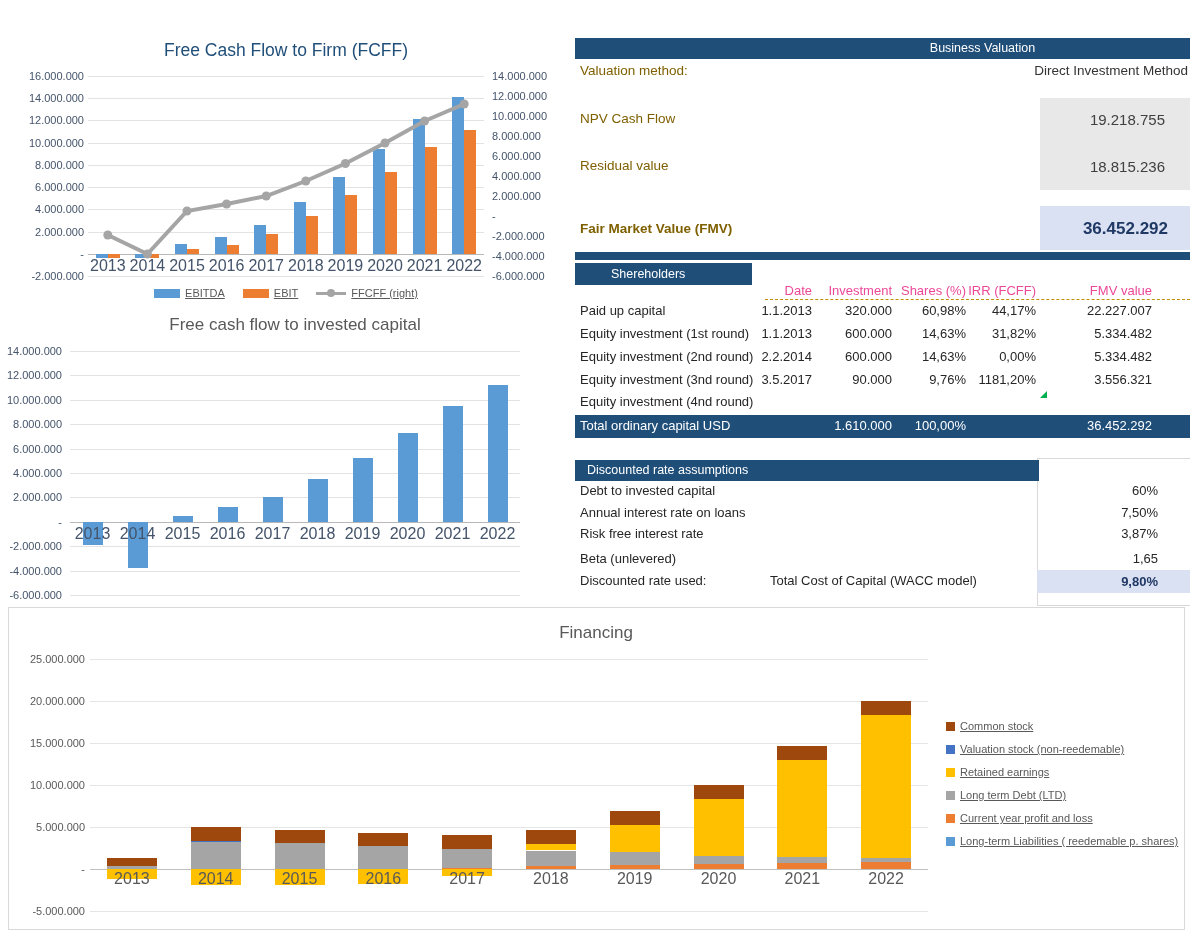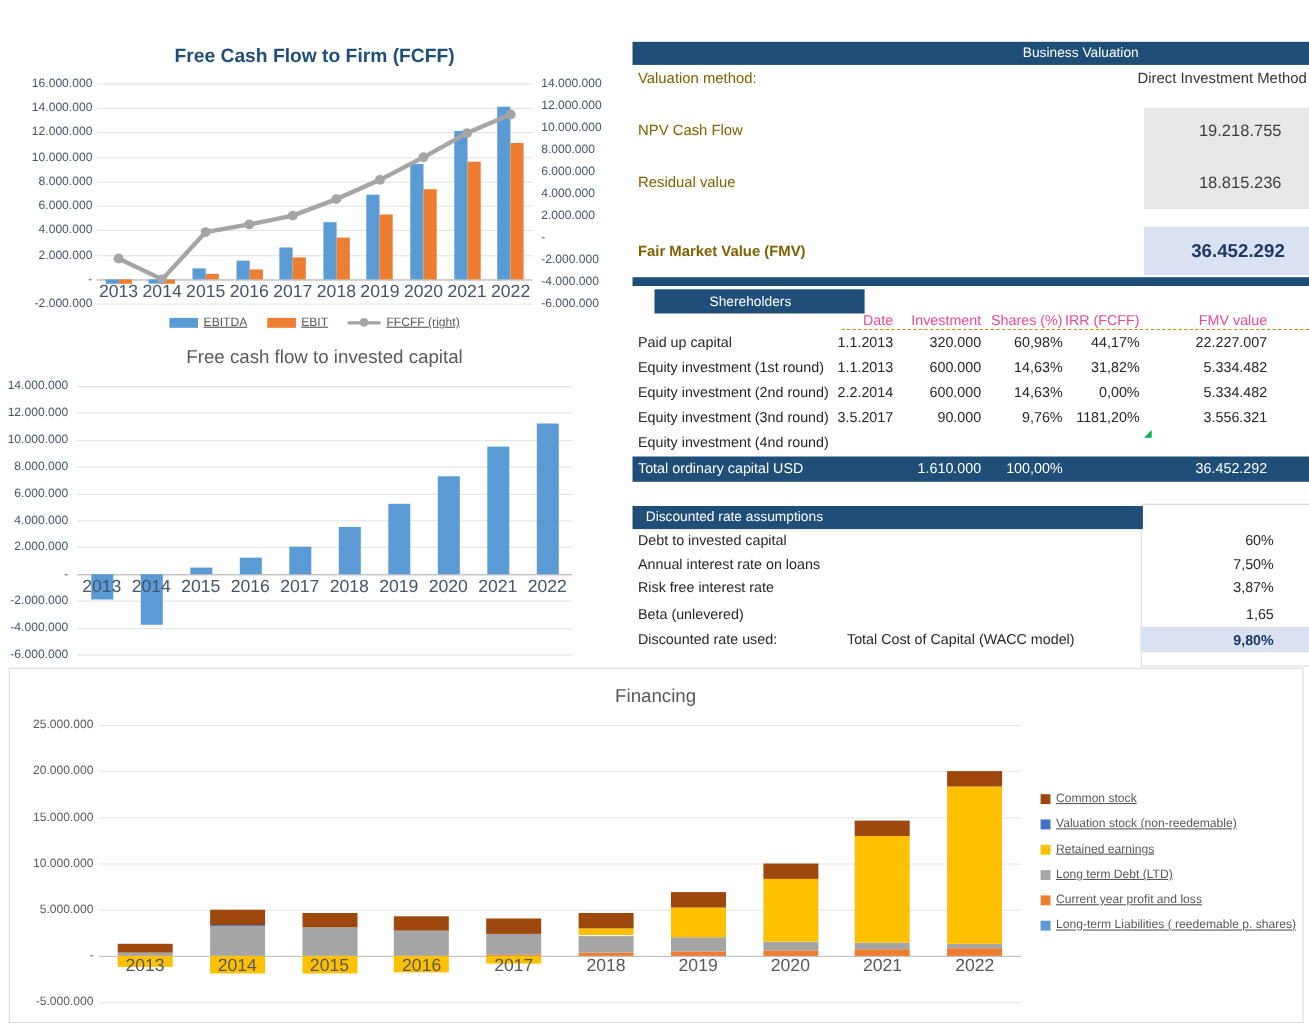--- a/index.html
+++ b/index.html
@@ -23,21 +23,21 @@
 </style>
 </head>
 <body>
 
 <div id="page">
 
   
 
   
   <div style="display:contents">
-    <div class="abs" style="left:86px;top:40px;width:400px;text-align:center;font-size:17.5px;font-weight:bold;color:#1F4E79;">Free Cash Flow to Firm (FCFF)</div>
+    <div class="abs" style="left:86px;top:40px;width:400px;text-align:center;font-size:17.5px;font-weight:normal;color:#1F4E79;">Free Cash Flow to Firm (FCFF)</div>
     <div id="c1-grid" style="display:contents"><div class="gridline" style="left:88px;top:76.0px;width:396px;"></div><div class="tick" style="left:10px;top:70.0px;width:74px;text-align:right;">16.000.000</div><div class="gridline" style="left:88px;top:98.2px;width:396px;"></div><div class="tick" style="left:10px;top:92.2px;width:74px;text-align:right;">14.000.000</div><div class="gridline" style="left:88px;top:120.4px;width:396px;"></div><div class="tick" style="left:10px;top:114.4px;width:74px;text-align:right;">12.000.000</div><div class="gridline" style="left:88px;top:142.7px;width:396px;"></div><div class="tick" style="left:10px;top:136.7px;width:74px;text-align:right;">10.000.000</div><div class="gridline" style="left:88px;top:164.9px;width:396px;"></div><div class="tick" style="left:10px;top:158.9px;width:74px;text-align:right;">8.000.000</div><div class="gridline" style="left:88px;top:187.1px;width:396px;"></div><div class="tick" style="left:10px;top:181.1px;width:74px;text-align:right;">6.000.000</div><div class="gridline" style="left:88px;top:209.3px;width:396px;"></div><div class="tick" style="left:10px;top:203.3px;width:74px;text-align:right;">4.000.000</div><div class="gridline" style="left:88px;top:231.6px;width:396px;"></div><div class="tick" style="left:10px;top:225.6px;width:74px;text-align:right;">2.000.000</div><div class="gridline" style="left:88px;top:253.8px;width:396px;"></div><div class="tick" style="left:10px;top:247.8px;width:74px;text-align:right;">-</div><div class="gridline" style="left:88px;top:276.0px;width:396px;"></div><div class="tick" style="left:10px;top:270.0px;width:74px;text-align:right;">-2.000.000</div><div class="tick" style="left:492px;top:70.0px;width:72px;">14.000.000</div><div class="tick" style="left:492px;top:90.0px;width:72px;">12.000.000</div><div class="tick" style="left:492px;top:110.0px;width:72px;">10.000.000</div><div class="tick" style="left:492px;top:130.0px;width:72px;">8.000.000</div><div class="tick" style="left:492px;top:150.0px;width:72px;">6.000.000</div><div class="tick" style="left:492px;top:170.0px;width:72px;">4.000.000</div><div class="tick" style="left:492px;top:190.0px;width:72px;">2.000.000</div><div class="tick" style="left:492px;top:210.0px;width:72px;">-</div><div class="tick" style="left:492px;top:230.0px;width:72px;">-2.000.000</div><div class="tick" style="left:492px;top:250.0px;width:72px;">-4.000.000</div><div class="tick" style="left:492px;top:270.0px;width:72px;">-6.000.000</div><div class="axisline" style="left:88px;top:253.8px;width:396px;"></div></div>
     <div id="c1-bars" style="display:contents"><div class="bar" style="left:95.8px;top:253.8px;width:12px;height:5.6px;background:#5B9BD5;"></div><div class="bar" style="left:107.8px;top:253.8px;width:12px;height:6.7px;background:#ED7D31;"></div><div class="bar" style="left:135.4px;top:253.8px;width:12px;height:4.4px;background:#5B9BD5;"></div><div class="bar" style="left:147.4px;top:253.8px;width:12px;height:8.9px;background:#ED7D31;"></div><div class="bar" style="left:175.0px;top:243.8px;width:12px;height:10.0px;background:#5B9BD5;"></div><div class="bar" style="left:187.0px;top:249.3px;width:12px;height:4.4px;background:#ED7D31;"></div><div class="bar" style="left:214.6px;top:237.1px;width:12px;height:16.7px;background:#5B9BD5;"></div><div class="bar" style="left:226.6px;top:244.9px;width:12px;height:8.9px;background:#ED7D31;"></div><div class="bar" style="left:254.2px;top:224.9px;width:12px;height:28.9px;background:#5B9BD5;"></div><div class="bar" style="left:266.2px;top:233.8px;width:12px;height:20.0px;background:#ED7D31;"></div><div class="bar" style="left:293.8px;top:201.6px;width:12px;height:52.2px;background:#5B9BD5;"></div><div class="bar" style="left:305.8px;top:216.0px;width:12px;height:37.8px;background:#ED7D31;"></div><div class="bar" style="left:333.4px;top:177.1px;width:12px;height:76.7px;background:#5B9BD5;"></div><div class="bar" style="left:345.4px;top:194.9px;width:12px;height:58.9px;background:#ED7D31;"></div><div class="bar" style="left:373.0px;top:149.3px;width:12px;height:104.4px;background:#5B9BD5;"></div><div class="bar" style="left:385.0px;top:171.6px;width:12px;height:82.2px;background:#ED7D31;"></div><div class="bar" style="left:412.6px;top:119.3px;width:12px;height:134.4px;background:#5B9BD5;"></div><div class="bar" style="left:424.6px;top:147.1px;width:12px;height:106.7px;background:#ED7D31;"></div><div class="bar" style="left:452.2px;top:97.1px;width:12px;height:156.7px;background:#5B9BD5;"></div><div class="bar" style="left:464.2px;top:130.4px;width:12px;height:123.3px;background:#ED7D31;"></div></div>
     <div class="abs" style="left:86px;top:258px;width:402px;height:15px;background:#fff;z-index:3;"></div>
     <div id="c1-labels" style="display:contents"><div class="yearlabel" style="left:87.8px;top:259px;width:40px;">2013</div><div class="yearlabel" style="left:127.4px;top:259px;width:40px;">2014</div><div class="yearlabel" style="left:167.0px;top:259px;width:40px;">2015</div><div class="yearlabel" style="left:206.6px;top:259px;width:40px;">2016</div><div class="yearlabel" style="left:246.2px;top:259px;width:40px;">2017</div><div class="yearlabel" style="left:285.8px;top:259px;width:40px;">2018</div><div class="yearlabel" style="left:325.4px;top:259px;width:40px;">2019</div><div class="yearlabel" style="left:365.0px;top:259px;width:40px;">2020</div><div class="yearlabel" style="left:404.6px;top:259px;width:40px;">2021</div><div class="yearlabel" style="left:444.2px;top:259px;width:40px;">2022</div></div>
     <div class="abs" id="c1-legend" style="left:88px;top:287px;width:396px;display:flex;justify-content:center;gap:18px;z-index:4;">
         <div class="legend-row">
           <span style="display:inline-block;width:26px;height:9px;background:#5B9BD5;"></span>
           <span>EBITDA</span>
         </div>
         <div class="legend-row">
@@ -73,21 +73,21 @@
     <div class="abs olive" style="left:580px;top:158px;font-size:13.5px;">Residual value</div>
     <div class="abs" style="left:1040px;top:158px;width:125px;text-align:right;font-size:15px;color:#404040;z-index:2;">18.815.236</div>
     <div class="abs" style="left:1040px;top:206px;width:150px;height:44px;background:#D9E1F2;"></div>
     <div class="abs olive" style="left:580px;top:221px;font-size:13.5px;font-weight:bold;">Fair Market Value (FMV)</div>
     <div class="abs" style="left:1040px;top:219px;width:128px;text-align:right;font-size:17px;font-weight:bold;color:#203864;z-index:2;">36.452.292</div>
     <div class="abs" style="left:575px;top:252px;width:615px;height:8px;background:#1F4E79;"></div>
   </div>
 
   
   <div style="display:contents">
-    <div class="abs panel-header" style="left:595px;top:263px;width:141px;height:22px;line-height:22px;padding-left:50px;">Shereholders</div>
+    <div class="abs panel-header" style="left:575px;top:263px;width:141px;height:22px;line-height:22px;padding-left:36px;">Shereholders</div>
     <div id="sh-colheads" style="display:contents"><div class="sh-head" style="left:575px;top:283px;width:237px;text-align:right;">Date</div><div class="sh-head" style="left:575px;top:283px;width:317px;text-align:right;">Investment</div><div class="sh-head" style="left:575px;top:283px;width:391px;text-align:right;">Shares (%)</div><div class="sh-head" style="left:575px;top:283px;width:461px;text-align:right;">IRR (FCFF)</div><div class="sh-head" style="left:575px;top:283px;width:577px;text-align:right;">FMV value</div></div>
     <div class="abs" style="left:765px;top:299px;width:425px;border-top:1px dashed #BF8F00;"></div>
     <div id="sh-rows" style="display:contents"><div class="sh-cell" style="left:580px;top:303px;">Paid up capital</div><div class="sh-cell" style="left:575px;top:303px;width:237px;text-align:right;">1.1.2013</div><div class="sh-cell" style="left:575px;top:303px;width:317px;text-align:right;">320.000</div><div class="sh-cell" style="left:575px;top:303px;width:391px;text-align:right;">60,98%</div><div class="sh-cell" style="left:575px;top:303px;width:461px;text-align:right;">44,17%</div><div class="sh-cell" style="left:575px;top:303px;width:577px;text-align:right;">22.227.007</div><div class="sh-cell" style="left:580px;top:326px;">Equity investment (1st round)</div><div class="sh-cell" style="left:575px;top:326px;width:237px;text-align:right;">1.1.2013</div><div class="sh-cell" style="left:575px;top:326px;width:317px;text-align:right;">600.000</div><div class="sh-cell" style="left:575px;top:326px;width:391px;text-align:right;">14,63%</div><div class="sh-cell" style="left:575px;top:326px;width:461px;text-align:right;">31,82%</div><div class="sh-cell" style="left:575px;top:326px;width:577px;text-align:right;">5.334.482</div><div class="sh-cell" style="left:580px;top:349px;">Equity investment (2nd round)</div><div class="sh-cell" style="left:575px;top:349px;width:237px;text-align:right;">2.2.2014</div><div class="sh-cell" style="left:575px;top:349px;width:317px;text-align:right;">600.000</div><div class="sh-cell" style="left:575px;top:349px;width:391px;text-align:right;">14,63%</div><div class="sh-cell" style="left:575px;top:349px;width:461px;text-align:right;">0,00%</div><div class="sh-cell" style="left:575px;top:349px;width:577px;text-align:right;">5.334.482</div><div class="sh-cell" style="left:580px;top:372px;">Equity investment (3nd round)</div><div class="sh-cell" style="left:575px;top:372px;width:237px;text-align:right;">3.5.2017</div><div class="sh-cell" style="left:575px;top:372px;width:317px;text-align:right;">90.000</div><div class="sh-cell" style="left:575px;top:372px;width:391px;text-align:right;">9,76%</div><div class="sh-cell" style="left:575px;top:372px;width:461px;text-align:right;">1181,20%</div><div class="sh-cell" style="left:575px;top:372px;width:577px;text-align:right;">3.556.321</div><div class="sh-cell" style="left:580px;top:394px;">Equity investment (4nd round)</div></div>
     <div class="abs" style="left:1040px;top:391px;width:0;height:0;border-left:7px solid transparent;border-bottom:7px solid #00B050;"></div>
     <div class="abs" style="left:575px;top:415px;width:615px;height:23px;background:#1F4E79;z-index:1;"></div>
     <div id="sh-total" style="display:contents"><div class="sh-cell" style="left:580px;top:418px;color:#fff;z-index:2;">Total ordinary capital USD</div><div class="sh-cell" style="left:575px;top:418px;width:317px;text-align:right;color:#fff;z-index:2;">1.610.000</div><div class="sh-cell" style="left:575px;top:418px;width:391px;text-align:right;color:#fff;z-index:2;">100,00%</div><div class="sh-cell" style="left:575px;top:418px;width:577px;text-align:right;color:#fff;z-index:2;">36.452.292</div></div>
   </div>
 
   
   <div style="display:contents">

